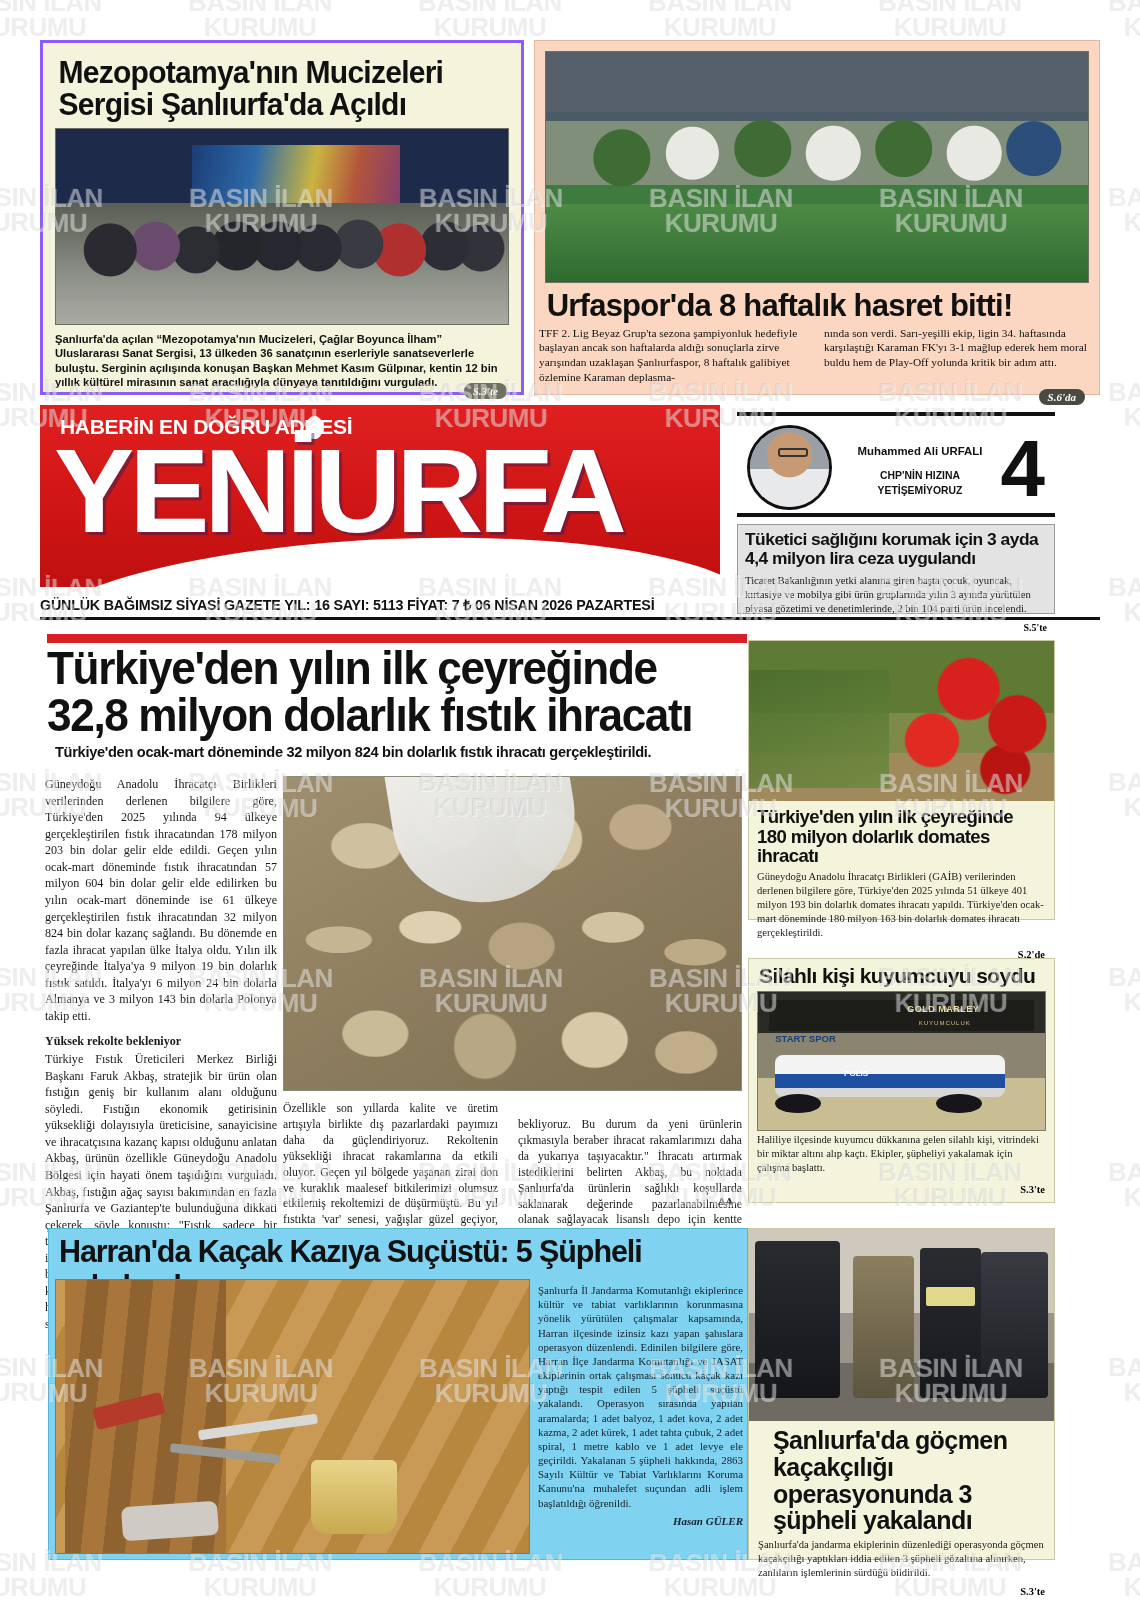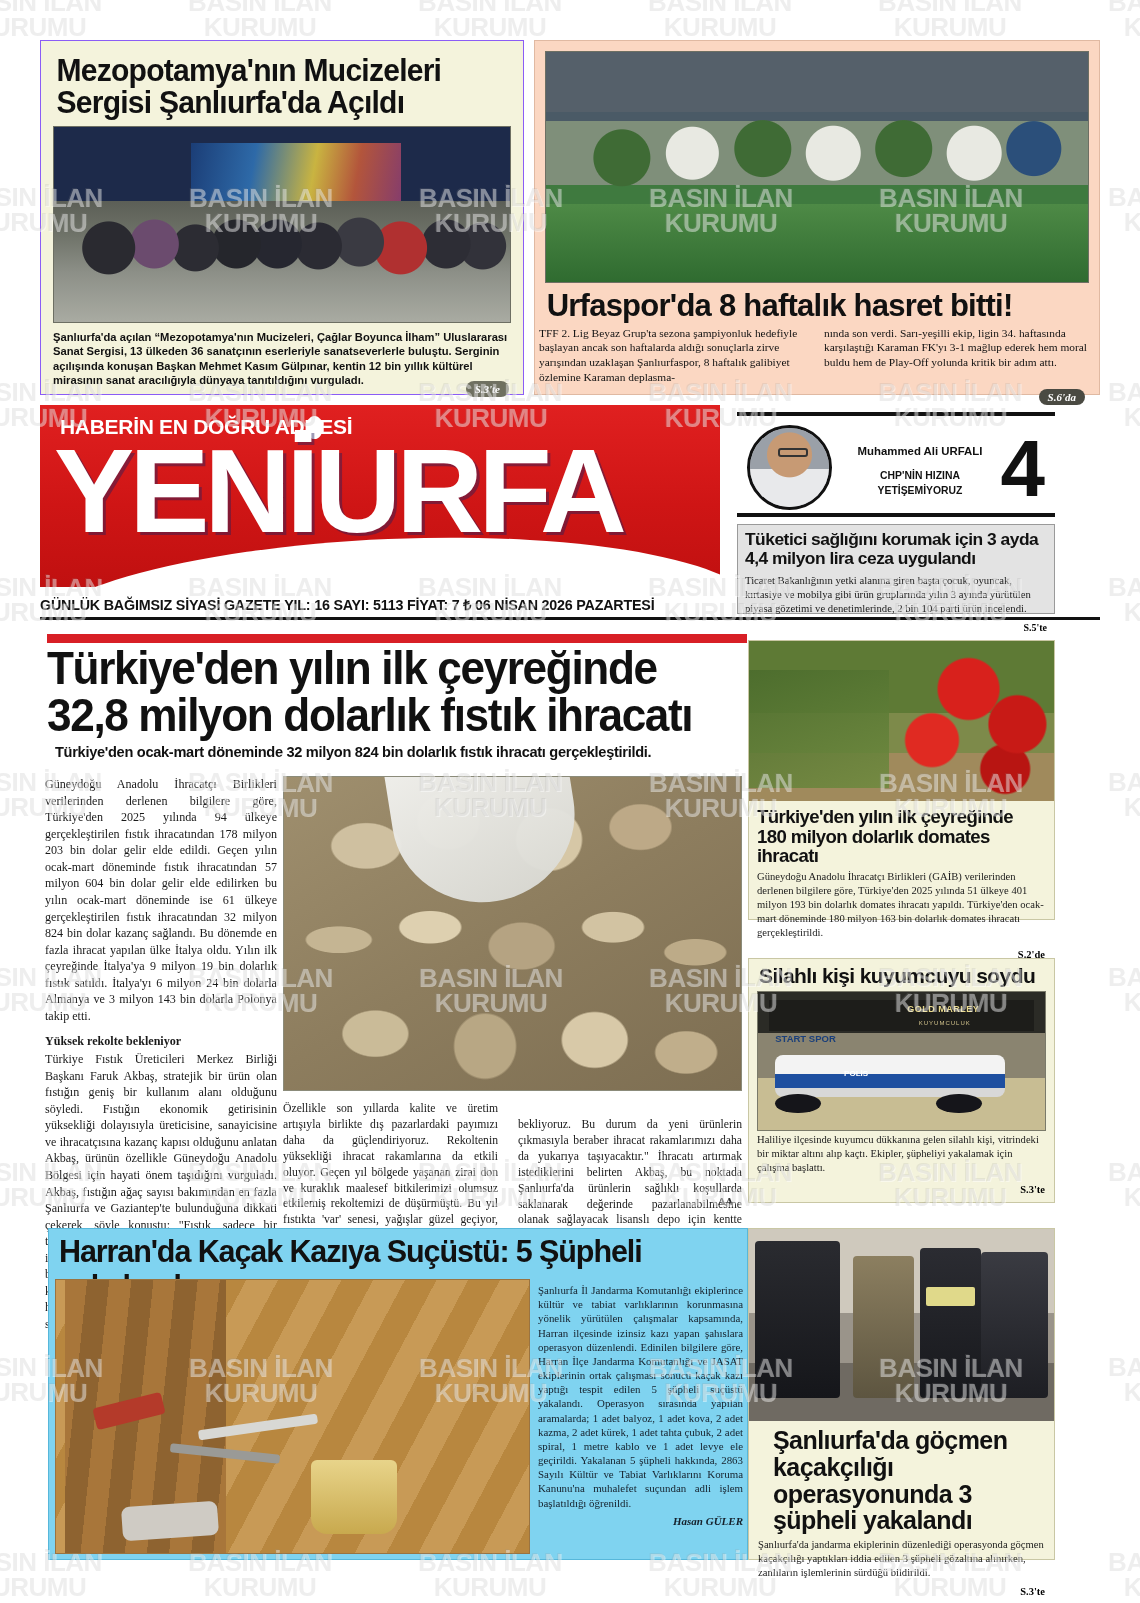--- a/index.html
+++ b/index.html
@@ -27,21 +27,21 @@
     color: rgba(150,150,150,0.16);
     text-align:center;
     transform: rotate(0deg);
     white-space: pre-line;
     text-shadow: 1px 1px 0 rgba(255,255,255,0.45);
   }
   
   .toprow { position:absolute; left:40px; top:40px; width:1060px; height:355px; }
   .box-left {
     position:absolute; left:0; top:0; width:484px; height:355px;
-    background:#f4f3dc; border:1px solid #8b5cf6;
+    background:#f4f3dc; border:3px solid #8b5cf6;
   }
   .box-right {
     position:absolute; left:494px; top:0; width:566px; height:355px;
     background:#fbd7c2; border:1px solid #e0b9a2;
   }
   .hl-black {
     font-family:"Liberation Sans", sans-serif;
     font-weight:800; color:#111;
     letter-spacing:-0.8px;
     line-height:1.02;

